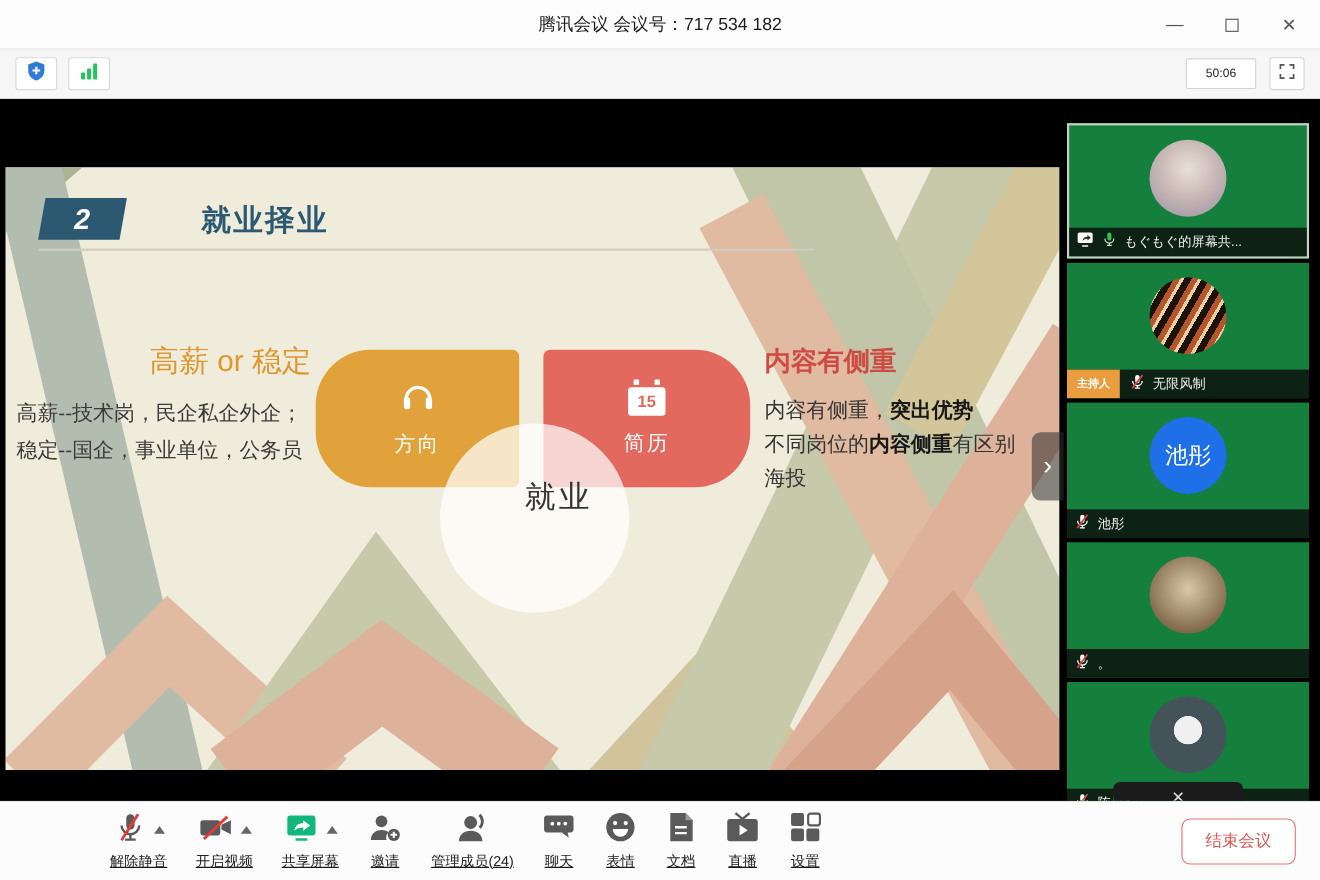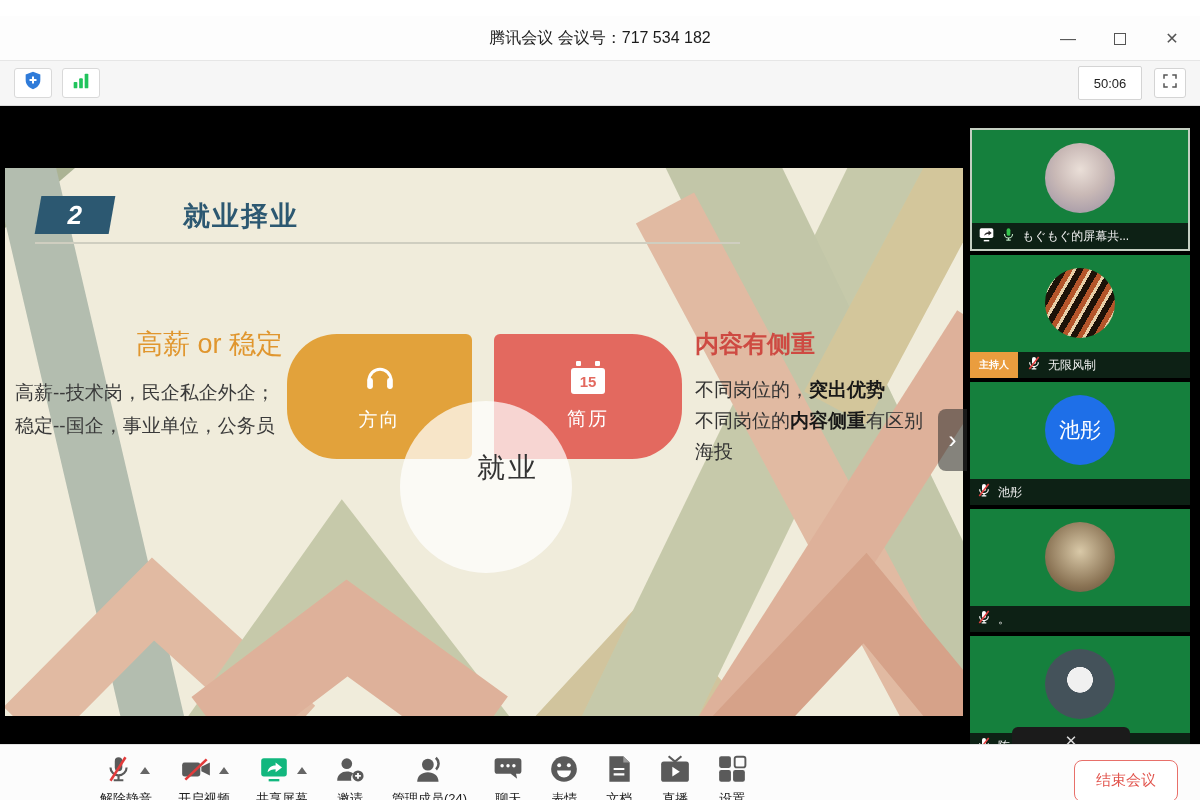--- a/index.html
+++ b/index.html
@@ -1,35 +1,35 @@
 <!DOCTYPE html>
 <html><head>
 <meta charset="utf-8">
 <style>
   * { margin:0; padding:0; box-sizing:border-box; }
   html,body { width:1200px; height:800px; overflow:hidden;
     font-family:"Liberation Sans","DejaVu Sans",sans-serif; background:#fff; }
 
   
   #titlebar { height:45px; background:#fdfdfd; border-bottom:1px solid #e6e6e6;
-    position:relative; display:flex; align-items:center; justify-content:center;margin-top:16px; }
+    position:relative; display:flex; align-items:center; justify-content:center; }
   #titlebar .title { font-size:16px; color:#1b1b1b; }
   .winctrls { position:absolute; right:14px; top:0; height:45px; display:flex; align-items:center; gap:24px; }
   .winbtn { width:28px; height:28px; display:flex; align-items:center; justify-content:center;
     color:#555; font-size:16px; cursor:pointer; }
   .maxbox { width:12px; height:12px; border:1.6px solid #555; }
 
   
   #statusbar { height:45px; background:#f6f6f6; border-bottom:1px solid #dcdcdc;
     display:flex; align-items:center; padding:0 14px; }
   .sbox { width:38px; height:30px; background:#fff; border:1px solid #d9d9d9; border-radius:3px;
     display:flex; align-items:center; justify-content:center; margin-right:10px; cursor:pointer; }
   .spacer { flex:1; }
-  .timerbox { min-width:64px; height:34px; background:#fff; border:1px solid #d4d4d4; border-radius:2px;
-    display:flex; align-items:center; justify-content:center; font-size:13px; color:#222; margin-right:12px; }
+  .timerbox { min-width:64px; height:28px; background:#fff; border:1px solid #d4d4d4; border-radius:2px;
+    display:flex; align-items:center; justify-content:center; font-size:11px; color:#222; margin-right:12px; }
   .fsbox { width:32px; height:30px; background:#fff; border:1px solid #d4d4d4; border-radius:3px;
     display:flex; align-items:center; justify-content:center; cursor:pointer; }
 
   
   #main { height:638px; background:#000; display:flex; position:relative; overflow:hidden; }
   #stage { width:968px; position:relative; background:#000; }
 
   
   #slide { position:absolute; left:5px; top:62px; width:958px; height:548px;
     background:#f0ecdb; overflow:hidden; }
@@ -198,21 +198,21 @@
           <span class="cal-body">15</span>
         </span>
         <div class="lbl">简历</div>
       </div>
 
       <div class="center-circle"></div>
       <div class="center-label">就业</div>
 
       <div class="right-block">
         <div class="rh">内容有侧重</div>
-        <div class="ln"><span>不同岗位的，</span><b>突出优势</b></div>
+        <div class="ln"><span>内容有侧重，</span><b>突出优势</b></div>
         <div class="ln"><span>不同岗位的</span><b>内容侧重</b><span>有区别</span></div>
         <div class="ln">海投</div>
       </div>
     </div>
 
     <div class="next-btn">
       <span>›</span>
     </div>
   </div>
 

